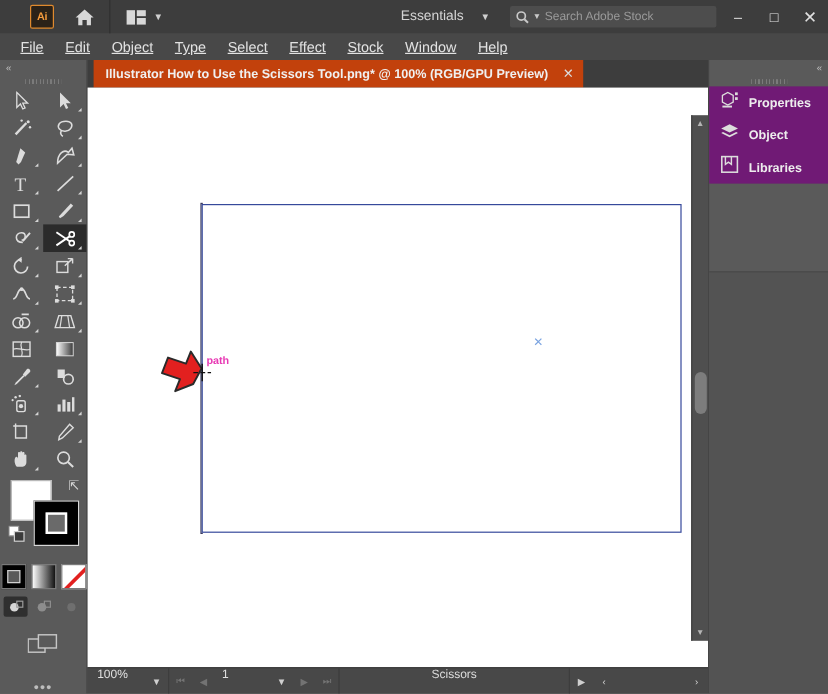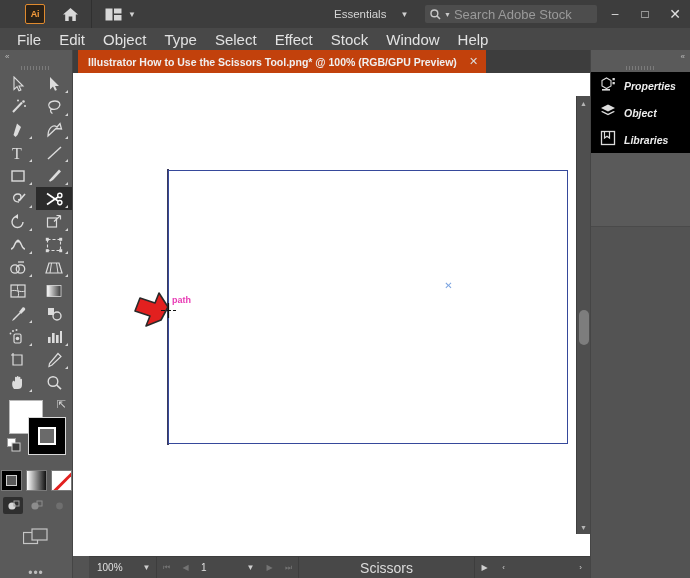--- a/index.html
+++ b/index.html
@@ -38,35 +38,35 @@
   .workspace-menu {
     position: absolute; left: 334px; top: 0; height: 28px;
     display: flex; align-items: center; gap: 8px;
     color: #d5d5d5; font-size: 11.5px;
   }
   .searchbox {
     position: absolute; left: 425px; top: 5px; width: 172px; height: 18px;
     background: #4d4d4d; border-radius: 2px;
     display: flex; align-items: center; padding: 0 5px; gap: 3px;
   }
-  .searchbox .ph { color: #9a9a9a; font-size: 13px; white-space: nowrap; }
+  .searchbox .ph { color: #9a9a9a; font-size: 10px; white-space: nowrap; }
   .wincontrols {
     position: absolute; right: 0; top: 0; height: 28px; display: flex; align-items: center;
   }
   .wc { width: 30px; height: 28px; display: flex; align-items: center; justify-content: center; color: #e0e0e0; font-size: 12px; }
   .wc.close { font-size: 14px; }
 
   
   .menubar {
     position: absolute; left: 0; top: 28px; width: 690px; height: 22px;
     background: #484848;
     display: flex; align-items: center; padding-left: 8px; gap: 0px;
   }
   .menu-item {
-    color: #e2e2e2; font-size: 15px; padding: 3px 9px; white-space: nowrap;
+    color: #e2e2e2; font-size: 12px; padding: 3px 9px; white-space: nowrap; text-decoration: underline;
   }
 
   
   .main { position: absolute; left: 0; top: 50px; width: 690px; height: 528px; background: #535353; }
 
   
   .toolpanel {
     position: absolute; left: 0; top: 0; width: 73px; height: 528px;
     background: #5a5a5a;
     border-right: 1px solid #454545;
@@ -167,38 +167,38 @@
     background: #4f4f4f; border-left: 1px solid #3f3f3f;
   }
   .vs-arrow { height: 14px; display:flex;align-items:center;justify-content:center;color:#b5b5b5;font-size:7px;}
   .vs-thumb {
     position: absolute; left: 2px; top: 214px; width: 10px; height: 35px;
     background: #7d7d7d; border-radius: 5px;
   }
 
   
   .statusbar {
-    position: absolute; left: 16px; bottom: 0; right: 0; height: 22px;
-    background: #484848; display: flex; align-items: center;
+    position: absolute; left: 0; bottom: 0; right: 0; height: 22px;
+    background: #484848; display: flex; 
     border-top: 1px solid #3d3d3d;
   }
   .st-zoom { width: 48px; padding-left: 8px; color: #e0e0e0; font-size: 10px; }
   .st-btn { width: 19px; height: 22px; display:flex;align-items:center;justify-content:center; color:#cfcfcf; font-size:8px;}
   .st-btn.dim { color: #737373; }
   .st-page { width: 46px; text-align:left; padding-left: 6px; color: #e0e0e0; font-size: 10px; }
-  .st-tool { flex: 1; text-align: center; color: #dcdcdc; font-size: 14px; }
+  .st-tool { flex: 1; text-align: center; color: #dcdcdc; font-size: 10px; }
   .st-sep { width: 1px; height: 22px; background: #3d3d3d; }
 
   
   .rightpanel {
     position: absolute; right: 0; top: 0; width: 100px; height: 528px;
     background: #5a5a5a; border-left: 1px solid #454545;
   }
   .rp-collapse { height: 13px; display:flex; align-items:center; justify-content:flex-end; padding-right: 6px; color:#bdbdbd; font-size:8px; letter-spacing:-1px;}
-  .rp-body { background: #000000; font-style: italic; }
+  .rp-body { background: #701a75; }
   .rp-item {
     height: 27px; display: flex; align-items: center; gap: 8px; padding-left: 9px;
   }
   .rp-item .lbl { color: #ededed; font-size: 10.5px; font-weight: bold; }
   .rp-rest { position:absolute; left:0; right:0; top: 176px; bottom:0; background:#535353; border-top:1px solid #4a4a4a;}
 </style>
 </head>
 <body>
 
 <div id="app">

